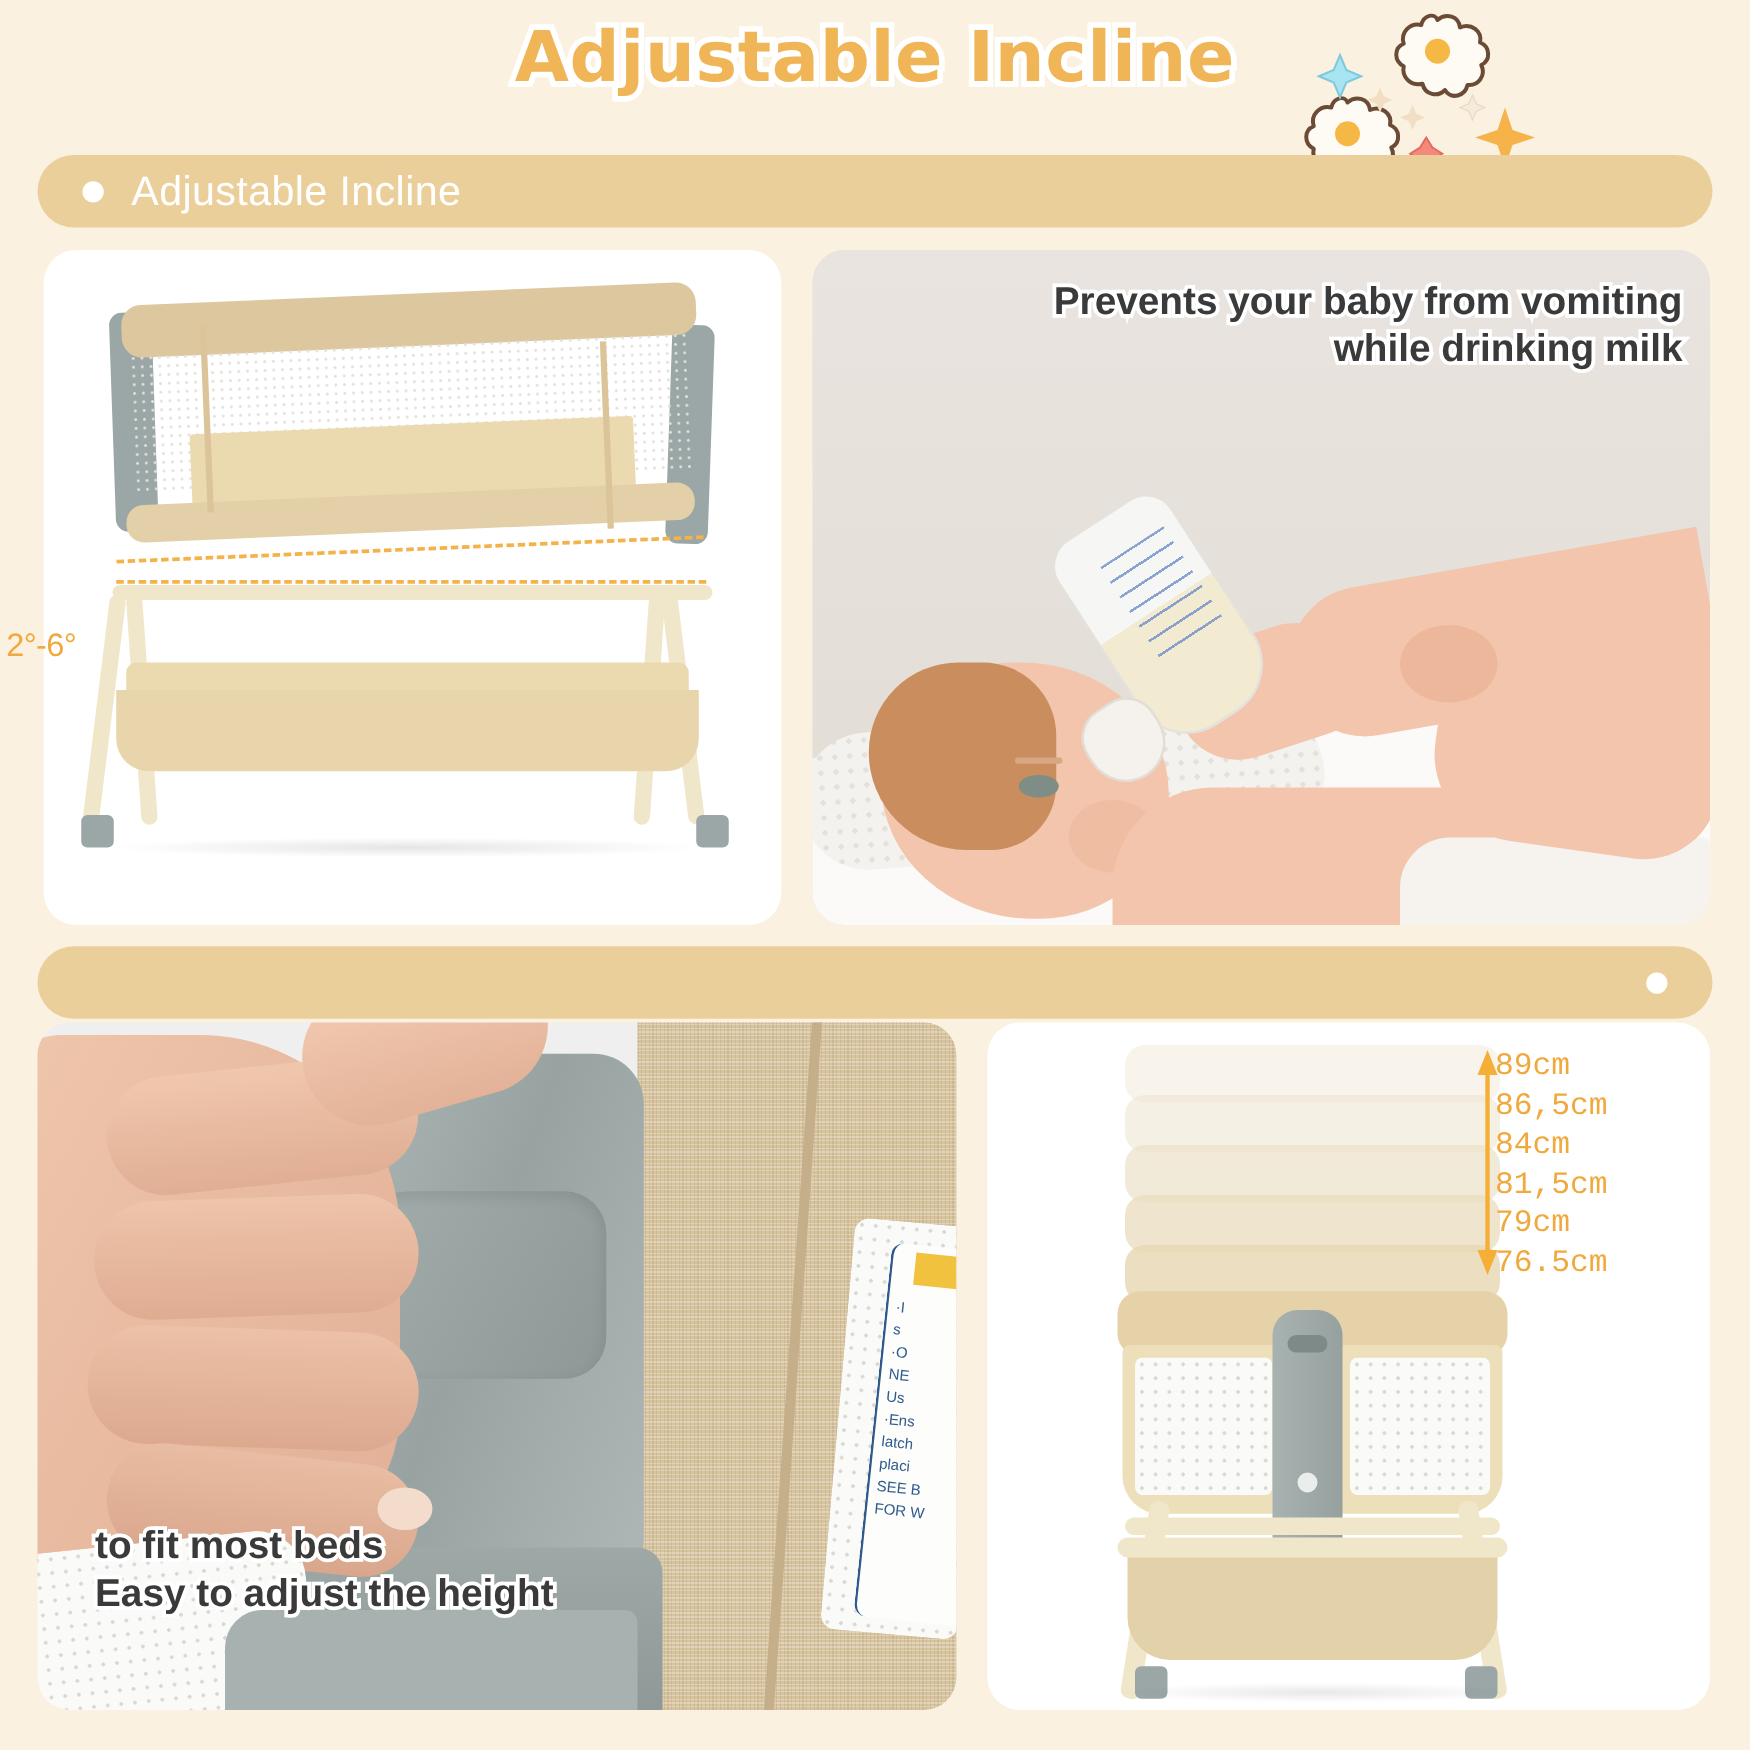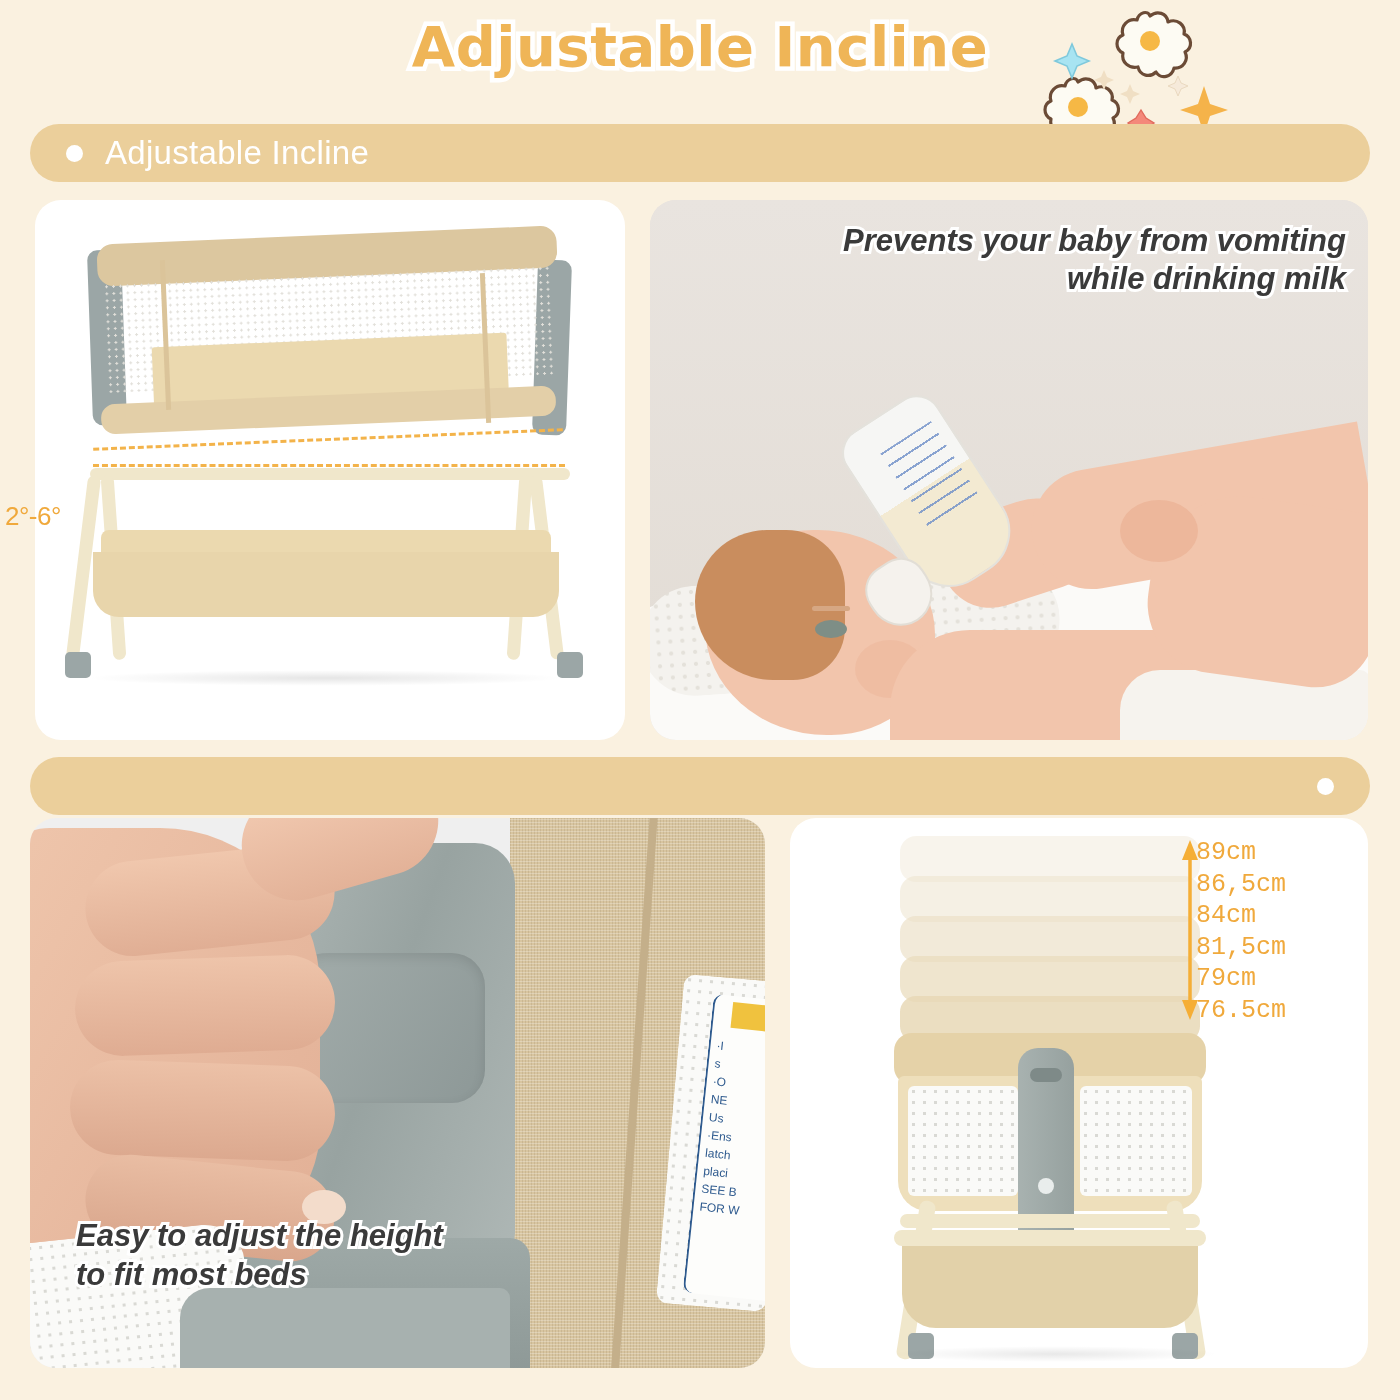--- a/index.html
+++ b/index.html
@@ -47,21 +47,20 @@
   #panel-product  { left:35px;  top:200px;  width:590px; height:540px; background:#FFFFFF; }
   #panel-baby     { left:650px; top:200px;  width:718px; height:540px; background:#E6E1DC; }
   #panel-handle   { left:30px;  top:818px;  width:735px; height:550px; background:#EFEFEF; }
   #panel-heights  { left:790px; top:818px;  width:578px; height:550px; background:#FFFFFF; }
 
   
   .caption{
     position:absolute; color:#3A3A3A; font-weight:700; line-height:1.24;
     -webkit-text-stroke:6px #FFFFFF; paint-order:stroke fill;
     font-family:"Liberation Sans", sans-serif;
-    font-style:italic;
   }
   #cap-baby  { right:22px; top:22px; font-size:31px; text-align:right; }
   #cap-handle{ left:46px; bottom:74px; font-size:31px; text-align:left; }
 
   
   #angle-label{
     position:absolute; left:5px; top:482px; font-size:26px; color:#F0A93C;
     font-family:"Liberation Sans", sans-serif; font-weight:400; letter-spacing:-.5px;margin-top:19px;
   }
   .dashline{
@@ -264,22 +263,22 @@
   <div class="ph hand" style="left:55px; top:345px; width:250px; height:90px; border-radius:46px; transform:rotate(6deg);
               background:linear-gradient(180deg,#E9BDA3,#D9A68C);"></div>
   <div class="ph hand" style="left:210px; top:-40px; width:200px; height:110px; border-radius:60px; transform:rotate(-16deg);
               background:linear-gradient(180deg,#F2CAB1,#E3B298);"></div>
   <div class="ph" style="left:272px; top:372px; width:44px; height:34px; border-radius:50%; background:#F3DCCB;"></div>
 
   <div class="ph meshpanel" style="left:-20px; top:415px; width:240px; height:170px; border-radius:0 40px 0 0; transform:rotate(-6deg);"></div>
   <div class="ph" style="left:150px; top:470px; width:330px; height:120px; background:#A7B1AF; border-radius:30px 10px 0 0;"></div>
 
   <div class="caption" id="cap-handle">
+    <div>to fit most beds</div>
     <div>Easy to adjust the height</div>
-    <div>to fit most beds</div>
   </div>
 </div>
 
 <div class="panel" id="panel-heights">
 
   <div class="ph" style="left:110px; top:18px; width:300px; height:46px; border-radius:16px; background:#EFE7D4; opacity:.45;"></div>
   <div class="ph" style="left:110px; top:58px; width:300px; height:46px; border-radius:16px; background:#EDE3CD; opacity:.55;"></div>
   <div class="ph" style="left:110px; top:98px; width:300px; height:46px; border-radius:16px; background:#EBDFC5; opacity:.65;"></div>
   <div class="ph" style="left:110px; top:138px; width:300px; height:46px; border-radius:16px; background:#E9DCBE; opacity:.75;"></div>
   <div class="ph" style="left:110px; top:178px; width:300px; height:46px; border-radius:16px; background:#E7D8B6; opacity:.85;"></div>

